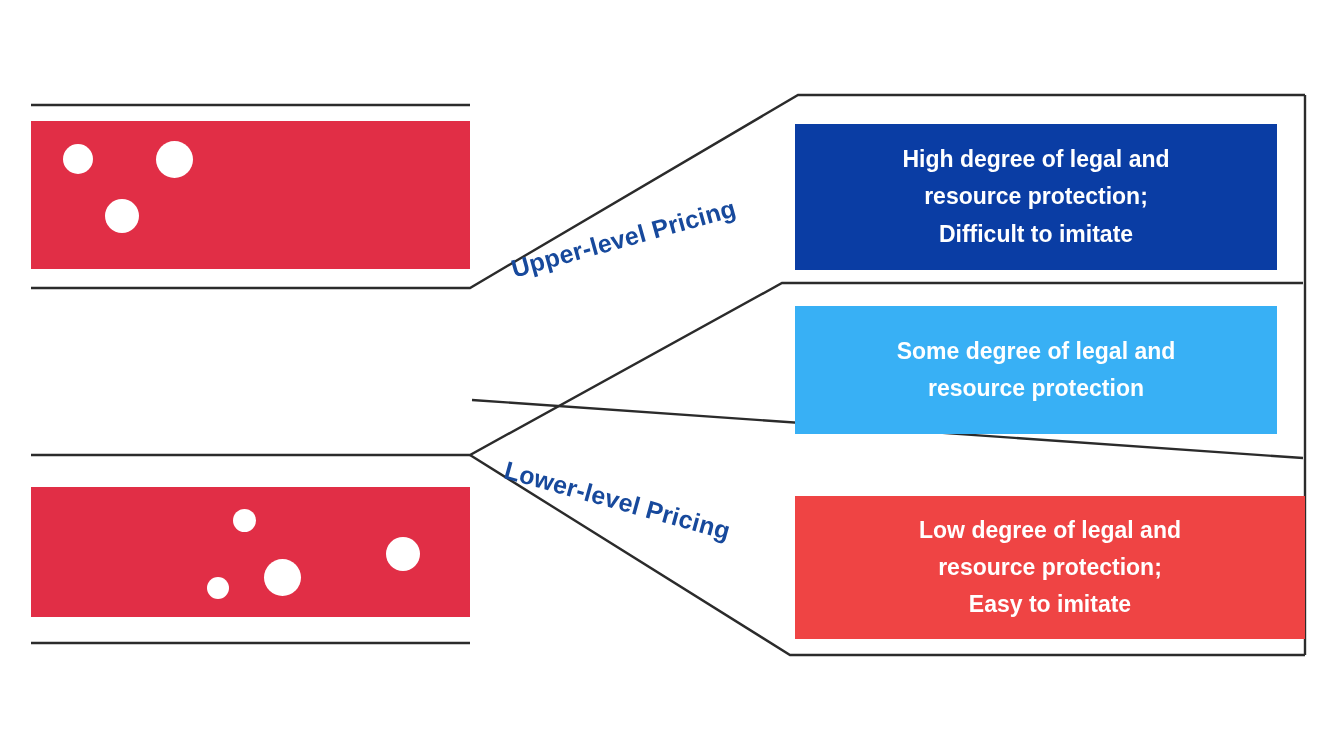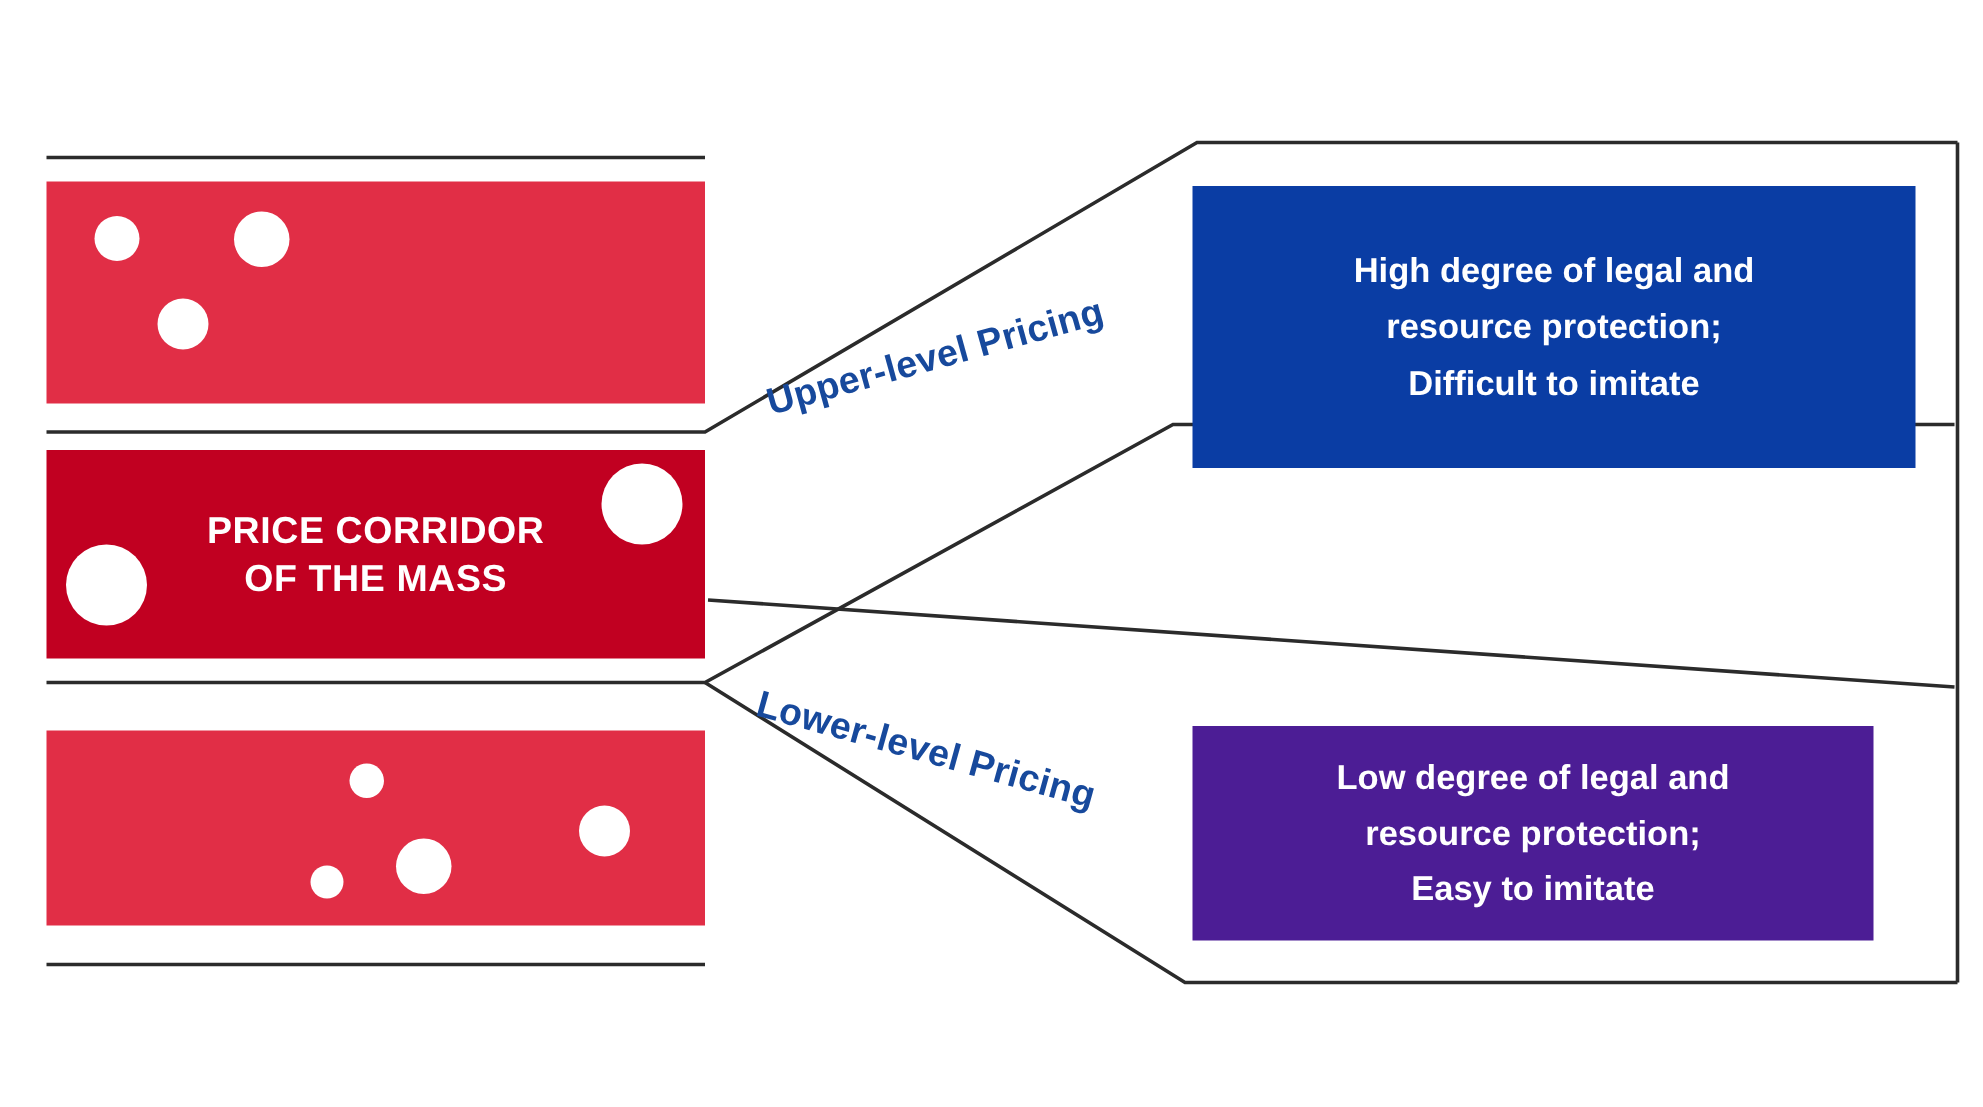--- a/index.html
+++ b/index.html
@@ -86,36 +86,36 @@
     font-weight: bold;
     font-size: 23px;
     line-height: 1.62;
     white-space: pre-line;
     padding: 4px 14px;
   }
   #blue-box-0 {
     left: 795px;
     top: 124px;
     width: 482px;
-    height: 188px;
+    height: 146px;
     background: #0A3DA4;
   }
   #blue-box-1 {
     left: 795px;
     top: 306px;
     width: 482px;
     height: 128px;
     background: #38B0F5;
   }
   #blue-box-2 {
     left: 795px;
-    top: 484px;
-    width: 454px;
+    top: 496px;
+    width: 510px;
     height: 143px;
-    background: #4c1d95;
+    background: #ef4444;
   }
 
   
   .tier-label {
     position: absolute;
     color: #17499C;
     font-weight: bold;
     font-size: 25px;
     white-space: nowrap;
     letter-spacing: 0.2px;
@@ -162,37 +162,33 @@
       <line x1="1305" y1="95" x2="1305" y2="655"></line>
     </g>
   </svg>
 
   <div class="red-bar" id="bar-upper">
     <span class="bubble" style="left:32px; top:23px; width:30px; height:30px;"></span>
     <span class="bubble" style="left:125px; top:20px; width:37px; height:37px;"></span>
     <span class="bubble" style="left:74px; top:78px; width:34px; height:34px;"></span>
   </div>
 
-  <div class="red-bar" id="bar-middle">
-    <span class="bubble" style="left:13px; top:63px; width:54px; height:54px;"></span>
-    <span class="bubble" style="left:370px; top:9px; width:54px; height:54px;"></span>
-    <div class="corridor-title">PRICE CORRIDOR
-OF THE MASS</div>
-  </div>
 
   <div class="red-bar" id="bar-lower">
     <span class="bubble" style="left:202px; top:22px; width:23px; height:23px;"></span>
     <span class="bubble" style="left:355px; top:50px; width:34px; height:34px;"></span>
     <span class="bubble" style="left:233px; top:72px; width:37px; height:37px;"></span>
     <span class="bubble" style="left:176px; top:90px; width:22px; height:22px;"></span>
   </div>
 
   <div class="tier-label" id="tier-label-0">Upper-level Pricing</div>
   <div class="tier-label" id="tier-label-2">Lower-level Pricing</div>
 
   <div class="blue-box" id="blue-box-0">High degree of legal and
 resource protection;
 Difficult to imitate</div>
+  <div class="blue-box" id="blue-box-1">Some degree of legal and
+resource protection</div>
   <div class="blue-box" id="blue-box-2">Low degree of legal and
 resource protection;
 Easy to imitate</div>
 
 </div>
 
 </body></html>

